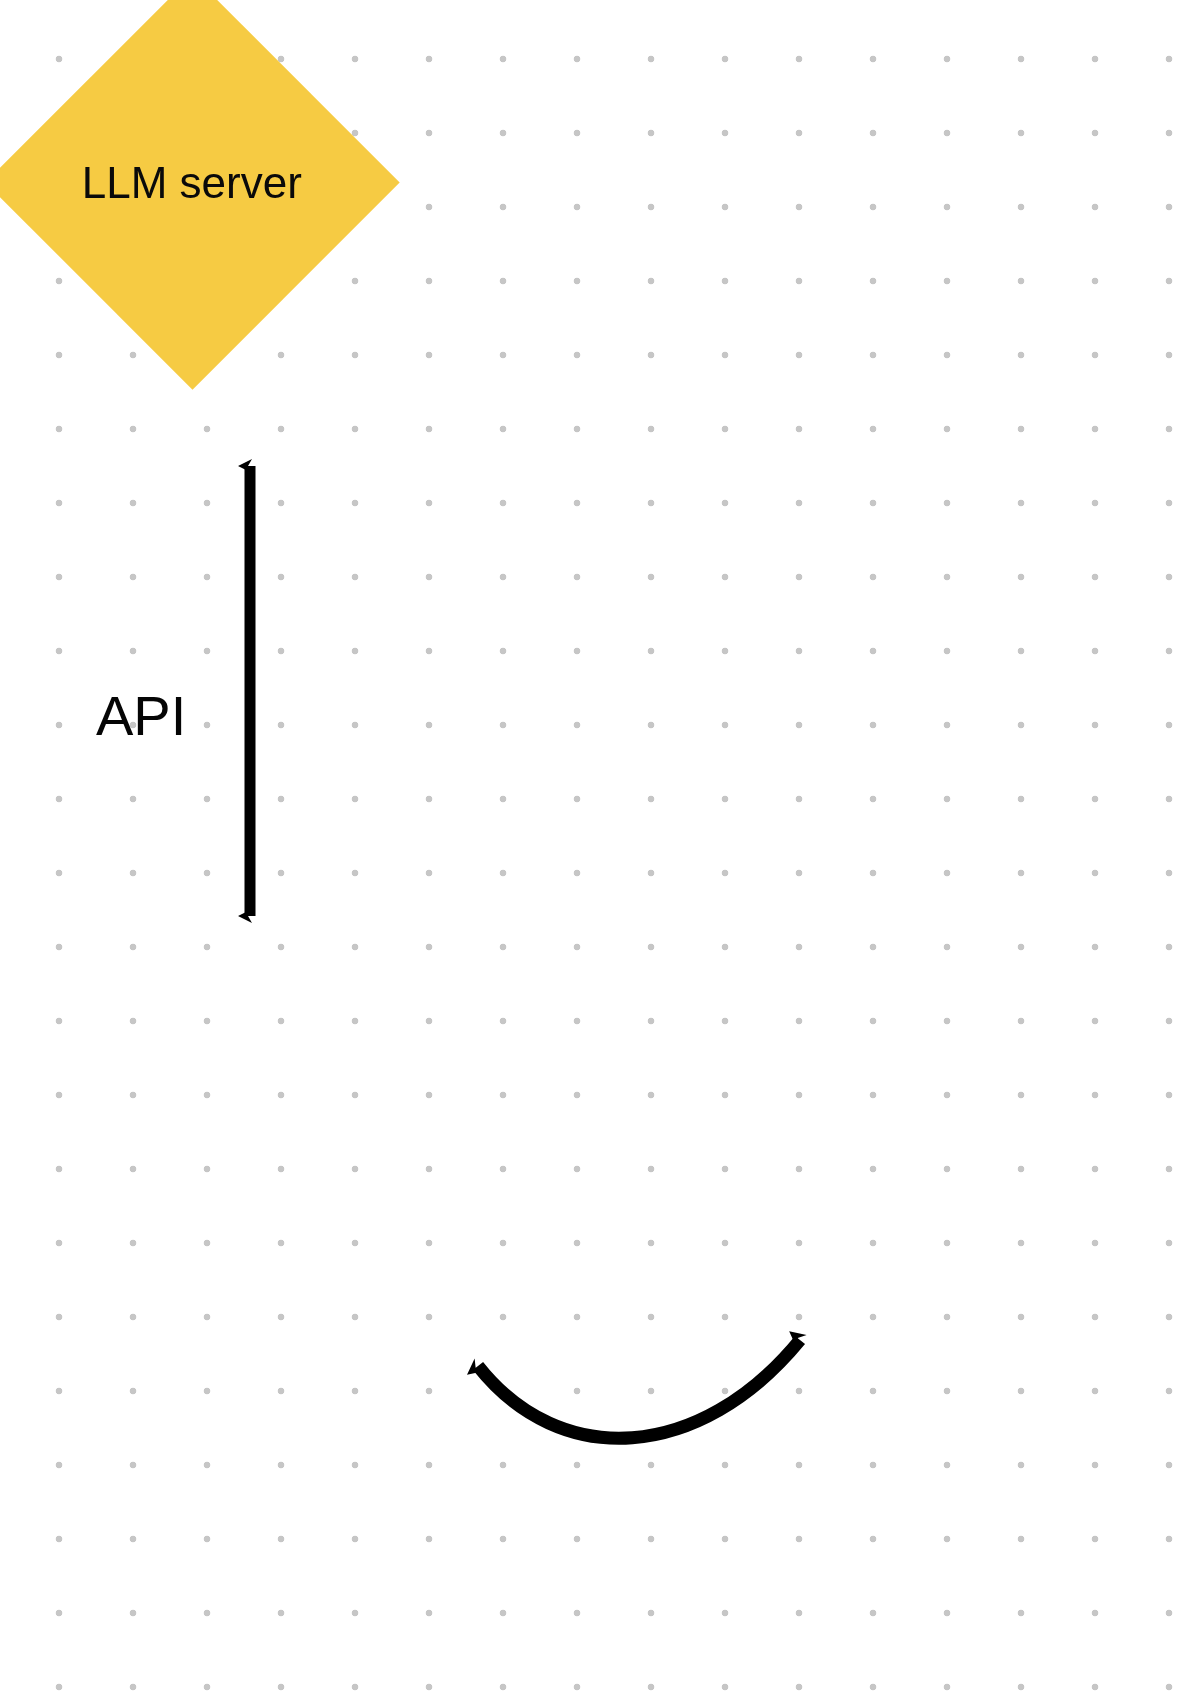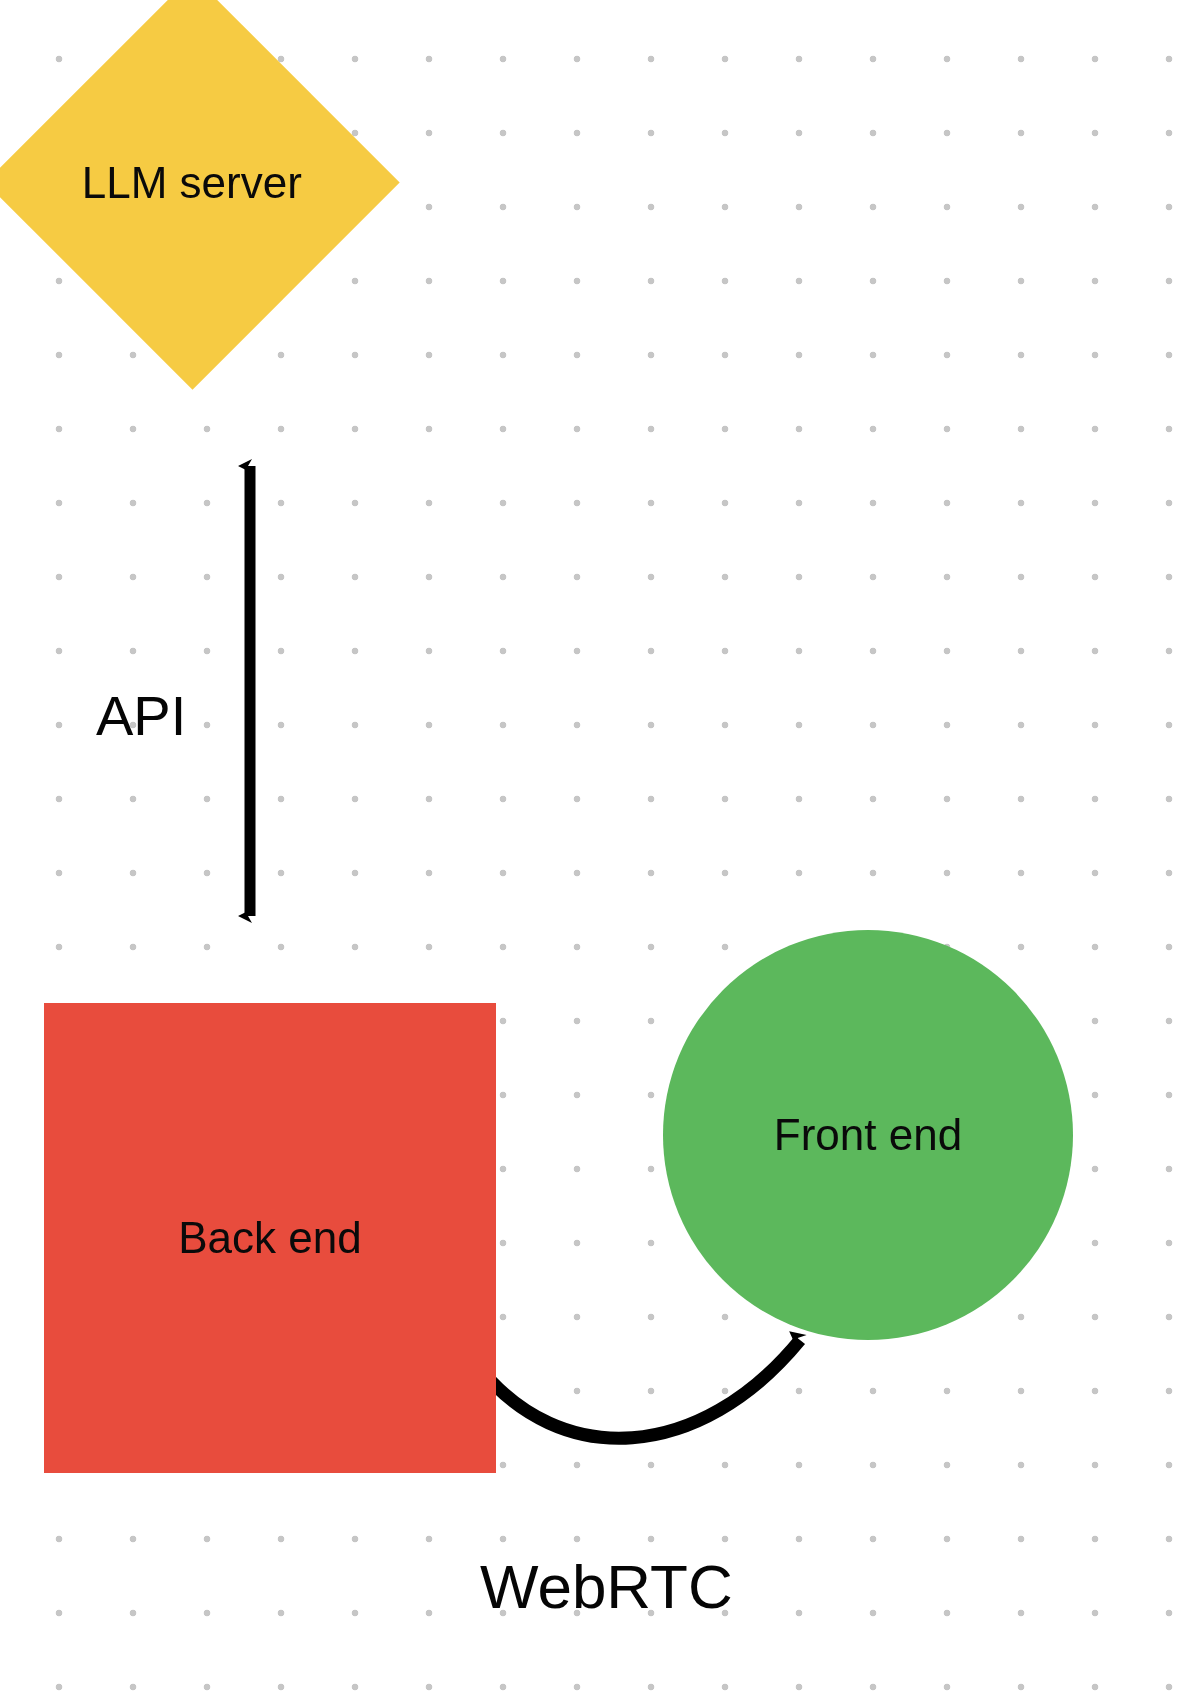--- a/index.html
+++ b/index.html
@@ -130,24 +130,17 @@
     <g>
       <path d="M 478 1366 C 560 1470 700 1462 800 1340" fill="none" stroke="#000000" stroke-width="13" stroke-linecap="butt" marker-start="url(#arrow-curve-a)" marker-end="url(#arrow-curve-b)"></path>
     </g>
   </svg>
 
   <div class="node-diamond">
     <div class="diamond-face"></div>
     <span class="node-label">LLM server</span>
   </div>
 
-  <div class="node-square">
-    <span class="node-label">Back end</span>
-  </div>
 
-  <div class="node-circle">
-    <span class="node-label">Front end</span>
-  </div>
 
   <div class="edge-label api">API</div>
-  <div class="edge-label webrtc">WebRTC</div>
 
 </div>
 
 </body></html>

